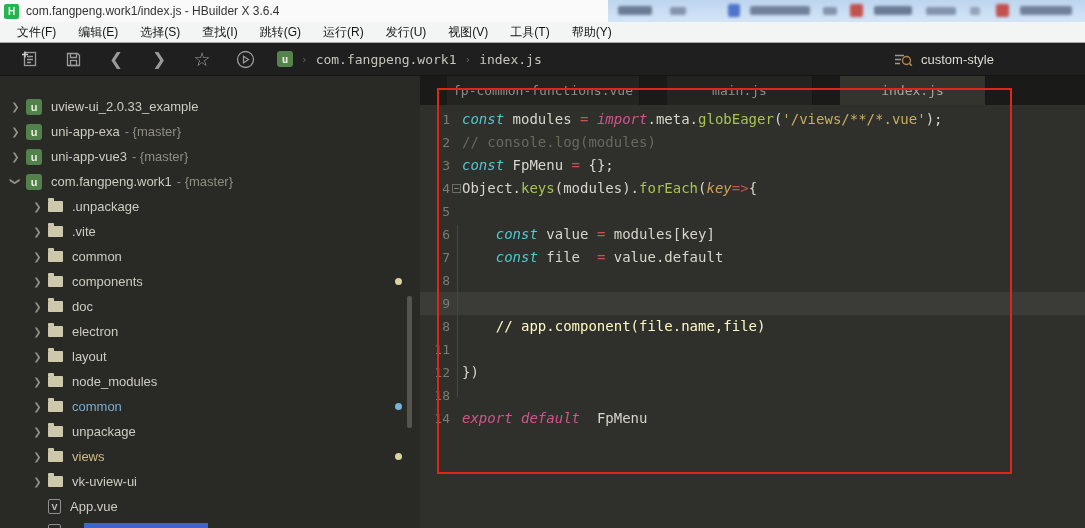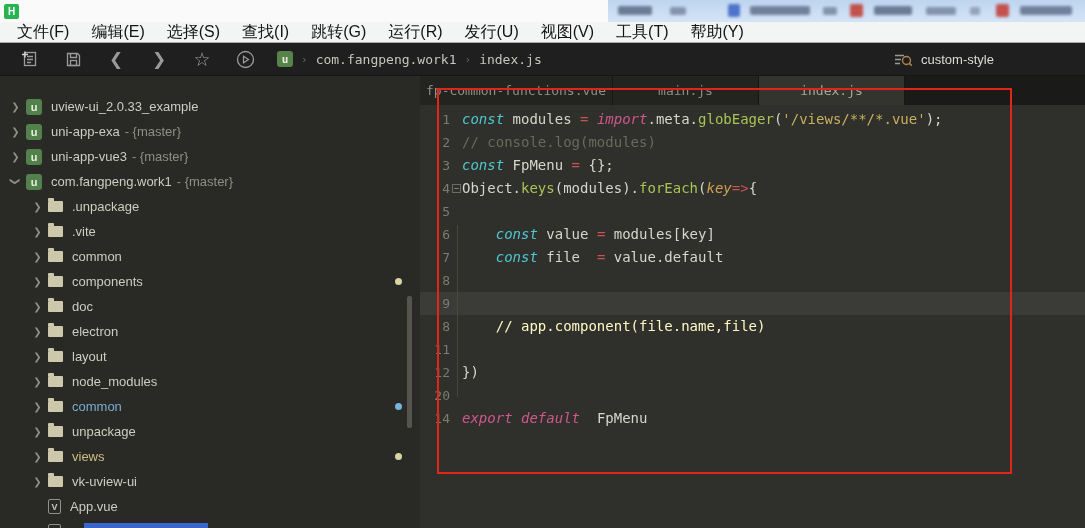--- a/index.html
+++ b/index.html
@@ -10,21 +10,21 @@
             display:flex;align-items:center;}
   .hlogo{width:15px;height:15px;margin:0 7px 0 4px;border-radius:2px;background:#27b34f;color:#fff;
          font-size:10px;font-weight:bold;display:flex;align-items:center;justify-content:center;}
   .wtitle{font-size:12px;color:#333;}
   .bgblur{position:absolute;left:608px;top:0;width:477px;height:27px;overflow:hidden;
           background:linear-gradient(180deg,#bed5ef,#d9e8f8);filter:blur(0.5px);}
   .blob{position:absolute;border-radius:2px;filter:blur(1.5px);opacity:.85;}
   
   .menubar{position:absolute;left:0;top:22px;width:1085px;height:21px;background:#f3f4f4;
            border-bottom:1px solid #a9a9a9;display:flex;align-items:center;padding-left:6px;box-sizing:border-box;}
-  .mitem{padding:0 11px;font-size:16px;color:#141414;line-height:20px;}
+  .mitem{padding:0 11px;font-size:12px;color:#141414;line-height:20px;}
   
   .toolbar{position:absolute;left:0;top:43px;width:1085px;height:33px;background:#1f1f1f;
            border-bottom:1px solid #151515;display:flex;align-items:center;box-sizing:border-box;}
   .tbtn{width:26px;height:26px;display:flex;align-items:center;justify-content:center;margin-left:17px;flex:none;}
   .tbtn svg{display:block;}
   .star{font-size:19px;color:#a3a3a3;line-height:1;}
   .chevbtn{font-size:17px;color:#9a9a9a;font-family:"DejaVu Sans",sans-serif;}
   .ubadge{width:16px;height:16px;border-radius:3px;background:#55834a;color:#e8eedd;font-weight:bold;
           font-size:11px;display:flex;align-items:center;justify-content:center;flex:none;}
   .crumbs{display:flex;align-items:center;margin-left:19px;font-family:"DejaVu Sans Mono",monospace;
@@ -48,21 +48,21 @@
          box-sizing:border-box;}
   .gitdot{position:absolute;right:18px;top:9px;width:7px;height:7px;border-radius:50%;}
   .suffix{color:#8f8f85;margin-left:5px;}
   .sbscroll{position:absolute;left:407px;top:220px;width:5px;height:132px;background:#55554e;border-radius:2px;}
   .selbar{position:absolute;left:84px;top:523px;width:124px;height:5px;background:#3b66cc;}
   
   .editor{position:absolute;left:420px;top:76px;width:665px;height:452px;background:#2f2f2b;}
   .tabbar{height:29px;background:#1a1a18;display:flex;}
   .tab{height:29px;display:flex;align-items:center;justify-content:center;flex:none;
        font-family:"DejaVu Sans Mono",monospace;font-size:13px;color:#8f8f86;background:#232320;
-       border-right:1px solid #161614;box-sizing:border-box;}
+       border-right:1px solid #161614;box-sizing:border-box;margin-left:27px;}
   .tab.active{background:#34342f;color:#a7a79c;}
   .codearea{position:relative;padding-top:3px;}
   .codeline{display:flex;height:23px;line-height:23px;font-family:"DejaVu Sans Mono",monospace;font-size:14px;}
   .codeline.active{background:#3b3b37;}
   .gut{width:42px;flex:none;text-align:right;padding-right:12px;box-sizing:border-box;color:#7c7c71;
        font-size:13px;position:relative;}
   .fold{position:absolute;right:1px;top:7px;width:9px;height:9px;border:1px solid #6c6c63;color:#9a9a8f;
         font-size:9px;line-height:7px;text-align:center;box-sizing:border-box;background:#2f2f2b;}
   .ctext{white-space:pre;}
   .foldguide{position:absolute;left:37px;top:120px;width:1px;height:172px;background:#474740;}
@@ -70,20 +70,21 @@
   .redrect{position:absolute;left:437px;top:88px;width:575px;height:386px;border:2px solid #e02717;
            box-sizing:border-box;z-index:60;pointer-events:none;}
 </style>
 </head>
 <body>
 
 <div class="app">
 
   <div class="titlebar">
     <div class="hlogo">H</div>
+    <div class="wtitle">com.fangpeng.work1/index.js - HBuilder X 3.6.4</div>
   </div>
   <div class="bgblur">
     <span class="blob" style="left:10px;top:6px;width:34px;height:9px;background:#5a6b85;"></span>
     <span class="blob" style="left:62px;top:7px;width:16px;height:8px;background:#7787a0;"></span>
     <span class="blob" style="left:120px;top:4px;width:12px;height:13px;background:#3a62c4;"></span>
     <span class="blob" style="left:142px;top:6px;width:60px;height:9px;background:#61718c;"></span>
     <span class="blob" style="left:215px;top:7px;width:14px;height:8px;background:#7787a0;"></span>
     <span class="blob" style="left:242px;top:4px;width:13px;height:13px;background:#c23a31;"></span>
     <span class="blob" style="left:266px;top:6px;width:38px;height:9px;background:#5a6b85;"></span>
     <span class="blob" style="left:318px;top:7px;width:30px;height:8px;background:#7787a0;"></span>
@@ -304,21 +305,21 @@
         </div>
         <div class="codeline">
           <span class="gut">11</span>
           <span class="ctext"></span>
         </div>
         <div class="codeline">
           <span class="gut">12</span>
           <span class="ctext"><span style="color: rgb(214, 214, 204);">})</span></span>
         </div>
         <div class="codeline">
-          <span class="gut">20</span>
+          <span class="gut">18</span>
           <span class="ctext"></span>
         </div>
         <div class="codeline">
           <span class="gut">14</span>
           <span class="ctext"><span style="color: rgb(208, 86, 142); font-style: italic;">export </span><span style="color: rgb(208, 86, 142); font-style: italic;">default  </span><span style="color: rgb(214, 214, 204);">FpMenu</span></span>
         </div>
       </div>
   </div>
 
   <div class="redrect" style="border-color: rgb(224, 39, 23);"></div>

